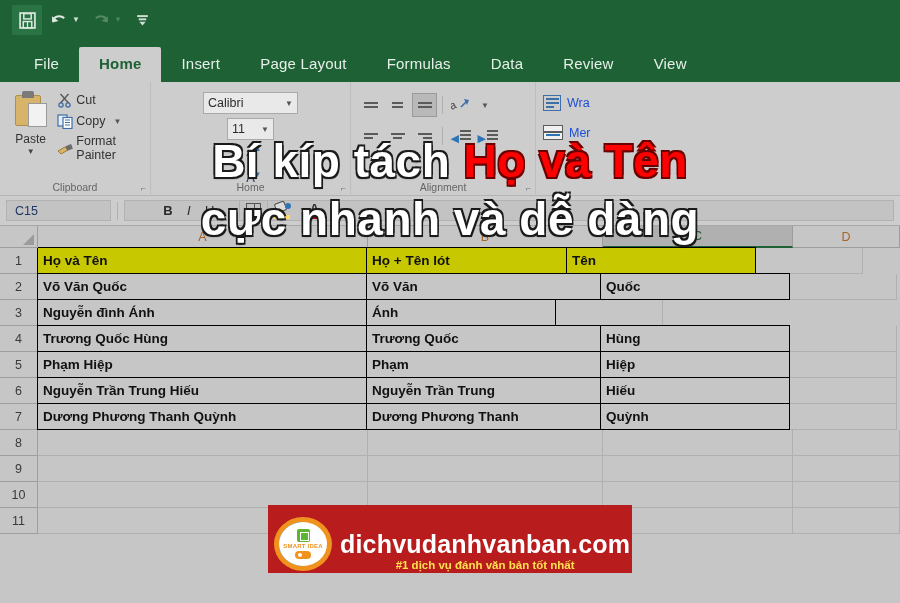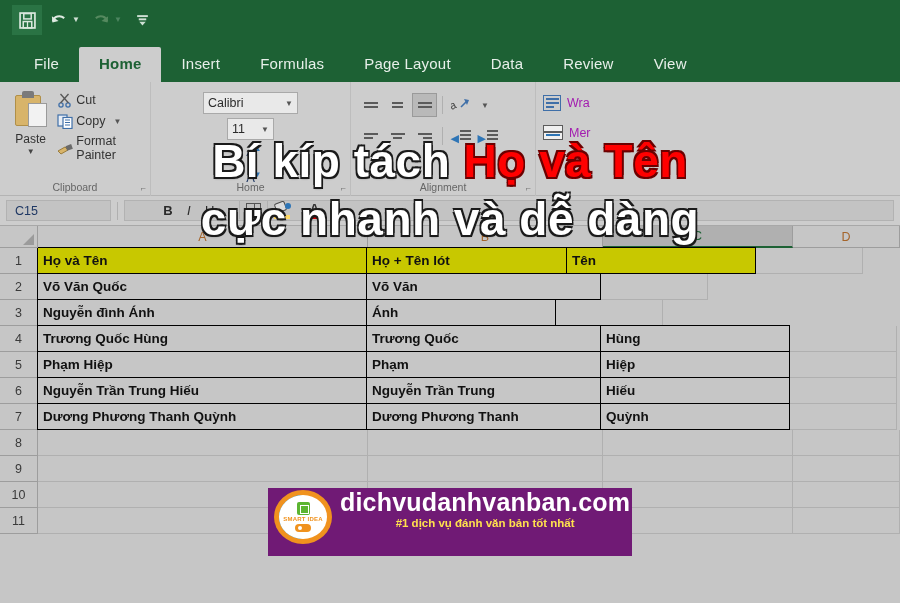--- a/index.html
+++ b/index.html
@@ -129,21 +129,21 @@
   .al-btn.sel { background: #b9b9b9; border: 1px solid #9a9a9a; }
   .al-line { height: 2px; background: #5b5b5b; }
   .ind-ico { position: relative; width: 20px; height: 14px; }
   .ind-arrow { position: absolute; left: 0; top: 3px; font-size: 11px; color: #2e75b6; }
   .ind-lines { position: absolute; right: 0; top: 1px; width: 11px; }
   .ind-lines div { height: 2px; background: #5b5b5b; margin-bottom: 2px; }
   .orient-ico { position: relative; width: 20px; height: 18px; font-size: 13px; color: #2e75b6; }
 
   
   .wrapgrp { width: 90px; overflow: hidden; }
-  .w-row { display: flex; align-items: center; gap: 6px; padding-top: 9px; font-size: 12.5px; color: #a21caf; white-space: nowrap; }
+  .w-row { display: flex; align-items: center; gap: 6px; padding-top: 9px; font-size: 12.5px; color: #1d4ed8; white-space: nowrap; }
   .w-row.second { padding-top: 14px; }
   .wrap-ico { width: 18px; height: 16px; border: 1.5px solid #3f6fa8; position: relative; }
   .wrap-ico i { position: absolute; left: 2px; height: 2px; background: #3f6fa8; }
   .merge-ico { width: 20px; height: 15px; border: 1.5px solid #5b5b5b; position: relative; background: #f0f0f0; }
   .merge-ico .mid { position: absolute; left: 0; right: 0; top: 5px; height: 1.5px; background: #5b5b5b; }
   .merge-ico .arr { position: absolute; left: 2px; right: 2px; top: 8px; height: 2px; background: #2e75b6; }
 
   
   .fbar {
     height: 30px; background: #cdcdcd; display: flex; align-items: center;
@@ -205,22 +205,22 @@
                  0 2px 2px rgba(0,0,0,.35);
   }
   .ov-red {
     color: #ff0000;
     text-shadow: -1.6px -1.6px 0 #6b0000, 1.6px -1.6px 0 #6b0000,
                  -1.6px 1.6px 0 #6b0000, 1.6px 1.6px 0 #6b0000;
   }
 
   
   .banner {
-    position: absolute; left: 268px; top: 488px; width: 364px; height: 68px;
-    background: #701a75; display: flex; align-items: flex-start; z-index: 30;
+    position: absolute; left: 268px; top: 505px; width: 364px; height: 68px;
+    background: #b91c1c; display: flex; align-items: flex-end; z-index: 30;
   }
   .banner-logo {
     width: 62px; height: 58px; margin-left: 4px; position: relative;
     flex: 0 0 auto;
   }
   .logo-ring {
     position: absolute; inset: 2px; border-radius: 50%;
     background: #f0921e;
   }
   .logo-ring::after {
@@ -292,22 +292,22 @@
         <rect x="3.5" y="4" width="7" height="1.8" fill="#cfe0d4"></rect>
         <path d="M4 7.2 L10 7.2 L7 10.6 Z" fill="#cfe0d4"></path>
       </svg>
     </div>
   </div>
 
   <div class="tabs">
     <div class="tab">File</div>
     <div class="tab active">Home</div>
     <div class="tab">Insert</div>
+    <div class="tab">Page Layout</div>
     <div class="tab">Formulas</div>
-    <div class="tab">Page Layout</div>
     <div class="tab">Data</div>
     <div class="tab">Review</div>
     <div class="tab">View</div>
   </div>
 
   <div class="ribbon">
 
     <div class="rgroup clip">
       <div class="paste-col">
         <div class="paste-ico">
@@ -514,20 +514,21 @@
           <div class="rowhdr">1</div>
           <div class="cell filled hl" style="width: 330px;">Họ và Tên</div>
           <div class="cell filled hl" style="width: 201px;">Họ + Tên lót</div>
           <div class="cell filled hl" style="width: 190px;">Tên</div>
           <div class="cell" style="width: 107px;"></div>
         </div>
         <div class="row">
           <div class="rowhdr">2</div>
           <div class="cell filled" style="width: 330px;">Võ Văn Quốc</div>
           <div class="cell filled" style="width: 235px;">Võ Văn</div>
+          <div class="cell filled" style="width: 190px;">Quốc</div>
           <div class="cell" style="width: 107px;"></div>
         </div>
         <div class="row">
           <div class="rowhdr">3</div>
           <div class="cell filled" style="width: 330px;">Nguyễn đình Ánh</div>
           <div class="cell filled" style="width: 190px;">Ánh</div>
           <div class="cell" style="width: 107px;"></div>
         </div>
         <div class="row">
           <div class="rowhdr">4</div>

